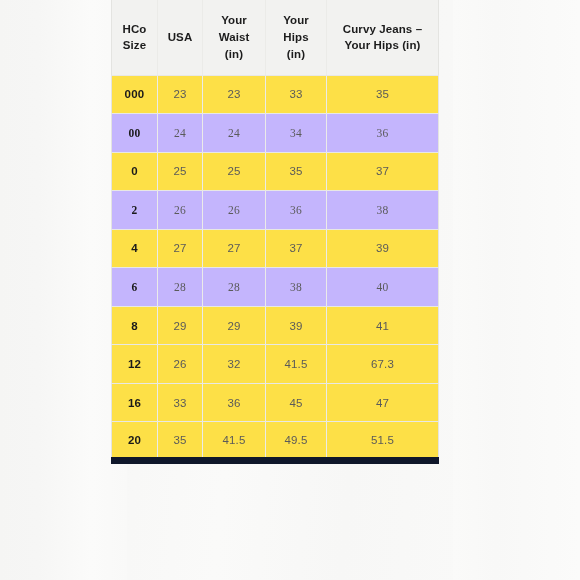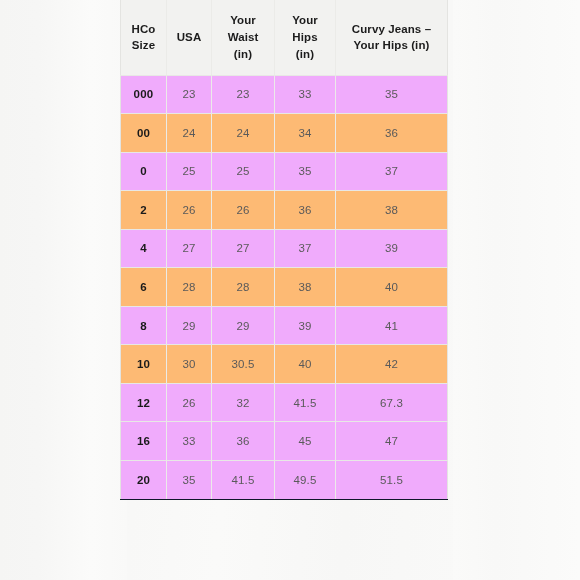--- a/index.html
+++ b/index.html
@@ -41,21 +41,21 @@
     left: 453px;
     width: 127px;
     height: 580px;
     background: linear-gradient(90deg,
       #fafaf9 0%, #f8f8f7 34%, #fbfbfa 100%);
     pointer-events: none;
   }
 
   .table-wrap {
     position: absolute;
-    left: 120px;
+    left: 111px;
     top: 0;
     width: 327px;
   }
 
   table.size-chart {
     width: 327px;
     border-collapse: collapse;
     table-layout: fixed;
     border-left: 1px solid #e4e4e1;
     border-right: 1px solid #e4e4e1;
@@ -84,37 +84,37 @@
     color: #1c1c1c;
     font-size: 11.5px;
     font-weight: bold;
     line-height: 1.45;
     letter-spacing: 0.1px;
     border-bottom: 1px solid #e4e4e1;
   }
   thead th .hdr { display: block; white-space: pre-line; }
 
   tbody tr { height: 38.55px; }
-  tbody tr.odd  td { background: #f0abfc; }
-  tbody tr.even td { background: #fdba74; }
+  tbody tr.odd  td { background: #fde047; }
+  tbody tr.even td { background: #c4b5fd; font-family: Liberation Serif, serif; }
 
   tbody td.size-cell {
     color: #1a1a1a;
     font-weight: bold;
     font-size: 11.5px;
     letter-spacing: 0.2px;
   }
   tbody td.val {
     color: #5a5a5a;
     font-weight: normal;
     font-size: 11.5px;
     letter-spacing: 0.2px;
   }
 
-  tbody tr:last-child td { border-bottom: 1px solid #0f172a; }
+  tbody tr:last-child td { border-bottom: 7px solid #0f172a; }
 </style>
 </head>
 <body>
 
 <div class="page">
 
   <div class="sheen"></div>
   <div class="sheen-right"></div>
 
   <div class="table-wrap">
@@ -194,27 +194,20 @@
             <td class="val">38</td>
             <td class="val">40</td>
           </tr>
           <tr class="odd">
             <td class="size-cell">8</td>
             <td class="val">29</td>
             <td class="val">29</td>
             <td class="val">39</td>
             <td class="val">41</td>
           </tr>
-          <tr class="even">
-            <td class="size-cell">10</td>
-            <td class="val">30</td>
-            <td class="val">30.5</td>
-            <td class="val">40</td>
-            <td class="val">42</td>
-          </tr>
           <tr class="odd">
             <td class="size-cell">12</td>
             <td class="val">26</td>
             <td class="val">32</td>
             <td class="val">41.5</td>
             <td class="val">67.3</td>
           </tr>
           <tr class="odd">
             <td class="size-cell">16</td>
             <td class="val">33</td>

